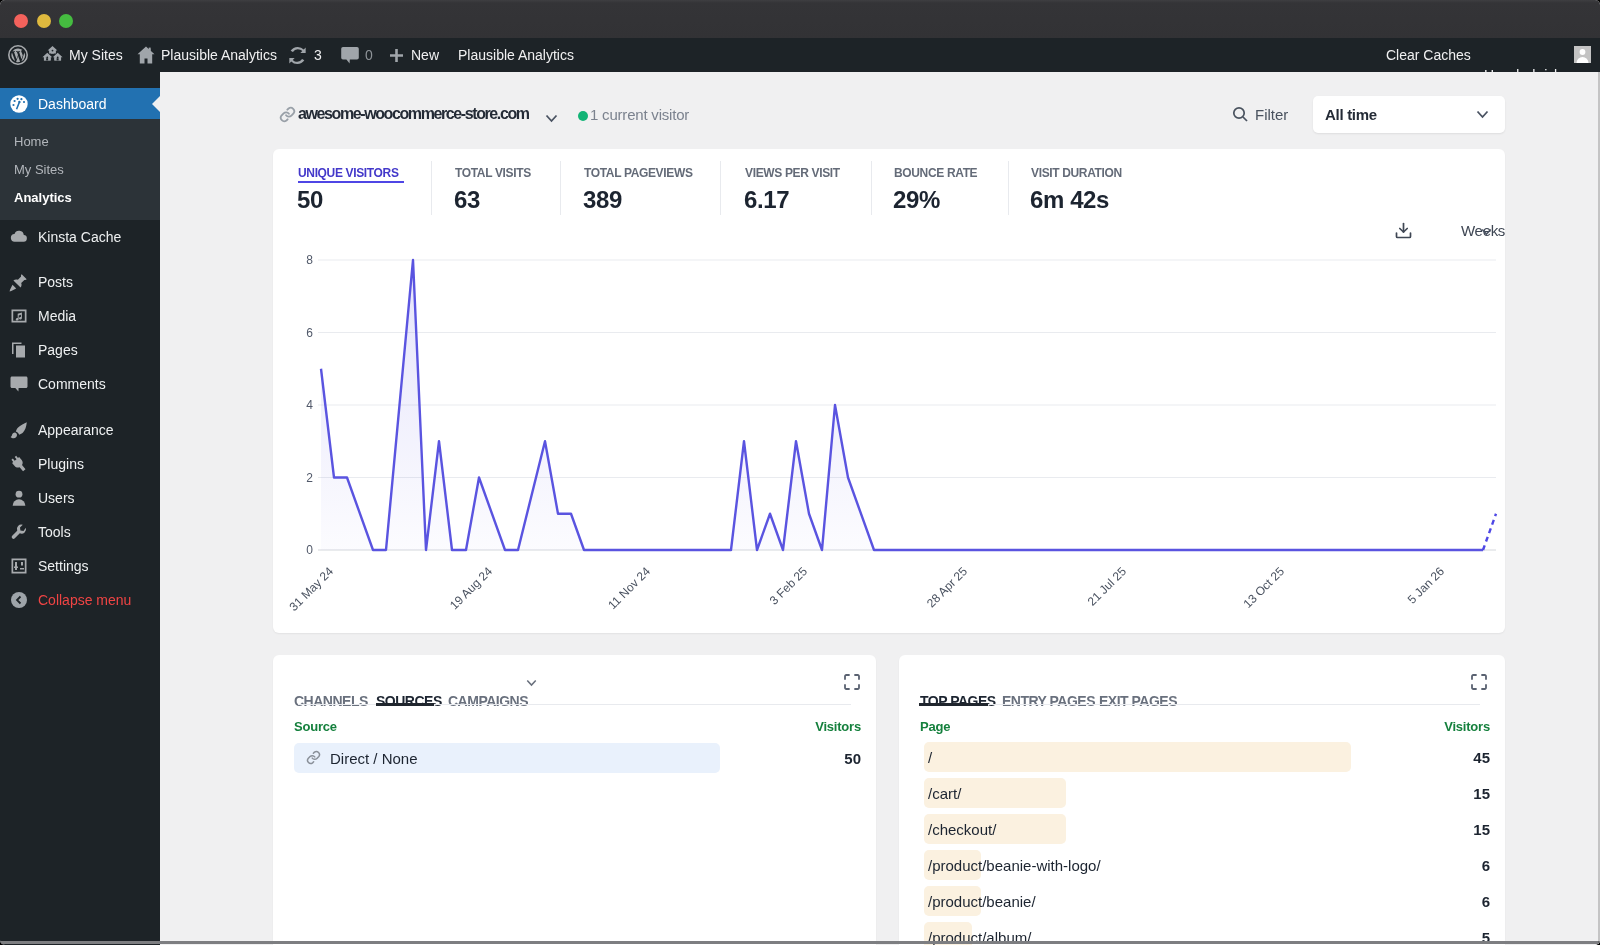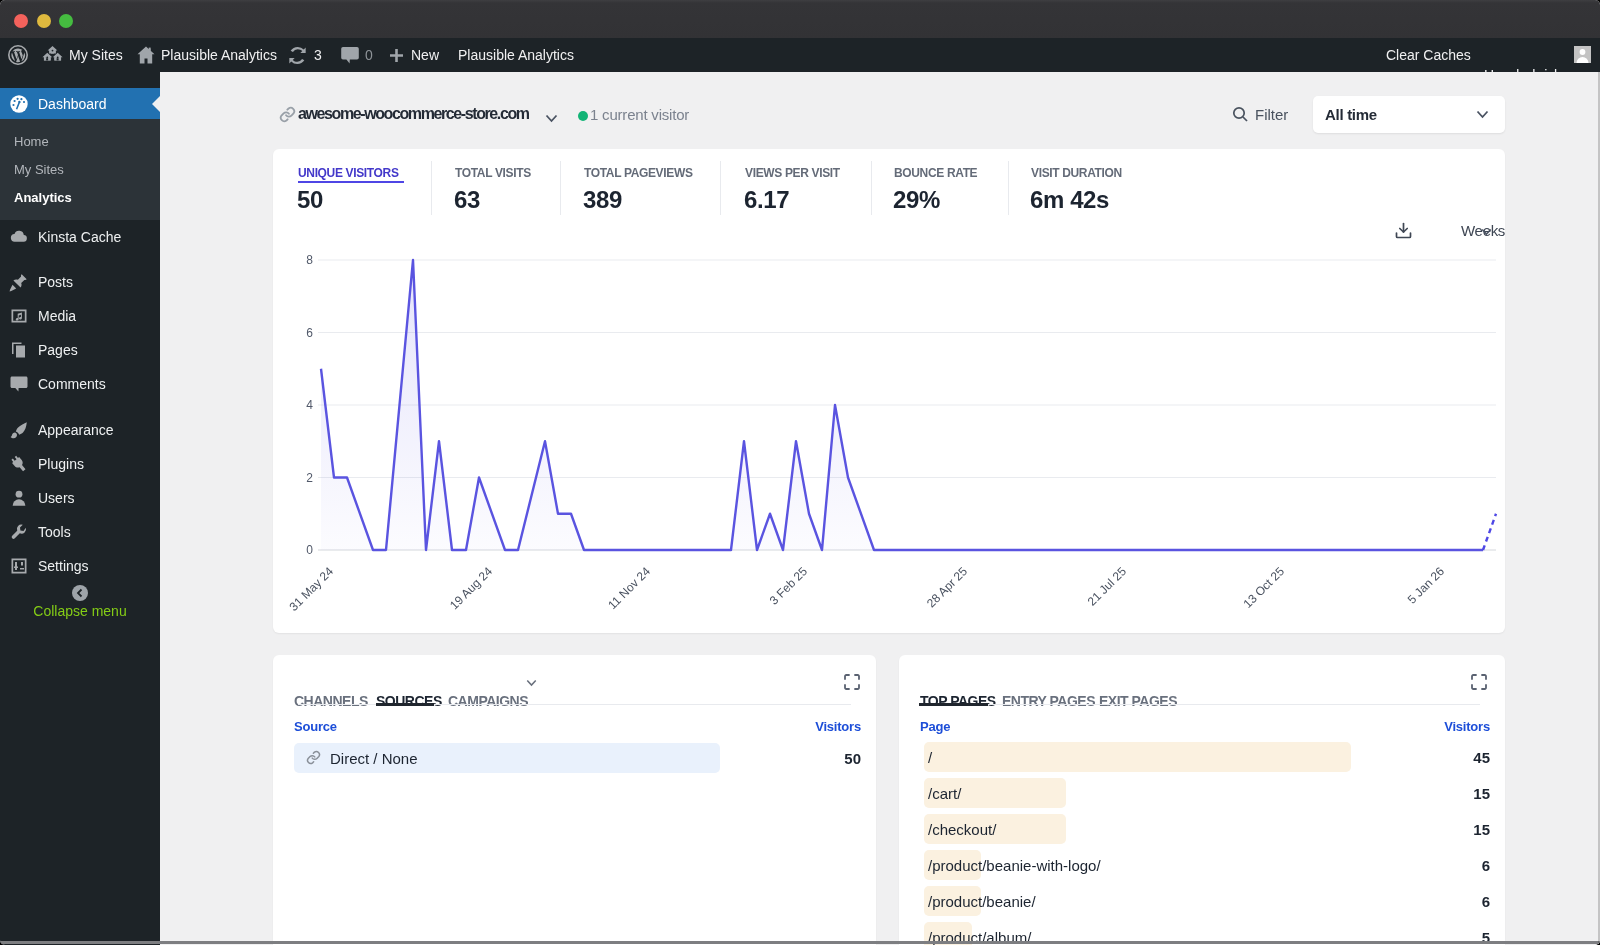--- a/index.html
+++ b/index.html
@@ -19,21 +19,21 @@
   .submenu { position:absolute; left:0; top:47px; width:160px; height:101px; background:#2c3338; }
   .subitem { position:absolute; left:14px; font-size:13px; color:#b2b6bb; }
   
   .content { position:absolute; left:160px; top:72px; width:1440px; height:873px; background:#f0f0f1; }
   .card { position:absolute; background:#fff; border-radius:6px; box-shadow:0 1px 2px rgba(0,0,0,0.06); }
   .statlabel { position:absolute; font-size:12px; font-weight:bold; letter-spacing:-0.35px; color:#646b78; white-space:nowrap; }
   .statval { position:absolute; font-size:24px; font-weight:bold; letter-spacing:-0.4px; color:#1c2430; white-space:nowrap; }
   .statdiv { position:absolute; width:1px; background:#e8eaee; top:12px; height:54px; }
   .tab { position:absolute; font-size:14px; font-weight:bold; letter-spacing:-0.5px; color:#69707d; white-space:nowrap;margin-top:18px; }
   .tab.active { color:#1c2430; }
-  .colhead { position:absolute; font-size:13px; font-weight:bold; letter-spacing:-0.2px; color:#1d4ed8; }
+  .colhead { position:absolute; font-size:13px; font-weight:bold; letter-spacing:-0.2px; color:#15803d; }
   .rowbar { position:absolute; height:30px; border-radius:5px; }
   .rowtext { position:absolute; font-size:15px; color:#1c2430; white-space:nowrap; }
   .rowval { position:absolute; font-size:15px; font-weight:bold; color:#1c2430; text-align:right; }
 </style>
 </head>
 <body>
 <div class="window">
 
   <div class="titlebar">
     <div class="dot" style="left:14px; background:#f4625c;"></div>
@@ -190,21 +190,21 @@
     </div>
 
     <div class="menu-item" style="top:477px; height:34px;">
       <svg class="micon" viewBox="0 0 20 20">
           <path fill="#a7aaad" d="M2.5 2.5h15v15h-15zm1.7 1.7v11.6h11.6V4.2z"></path>
           <path fill="#a7aaad" d="M6 6h2v8H6zm6 0h2v3.5h-2zM5 10.5h4V12H5zm6 1.5h4v1.5h-4z"></path>
         </svg>
       <span>Settings</span>
     </div>
 
-    <div class="menu-item" style="top:511px; height:34px; color:#84cc16;flex-direction:column;">
+    <div class="menu-item" style="top:511px; height:34px; color:#ef4444;">
       <svg class="micon" viewBox="0 0 20 20">
           <circle cx="10" cy="10" r="8" fill="#9ea4a9"></circle>
           <path d="M11.5 6.5 8 10l3.5 3.5" stroke="#1d2327" stroke-width="1.8" fill="none"></path>
         </svg>
       <span>Collapse menu</span>
     </div>
   </div>
 
   <div class="content" id="content">
 

